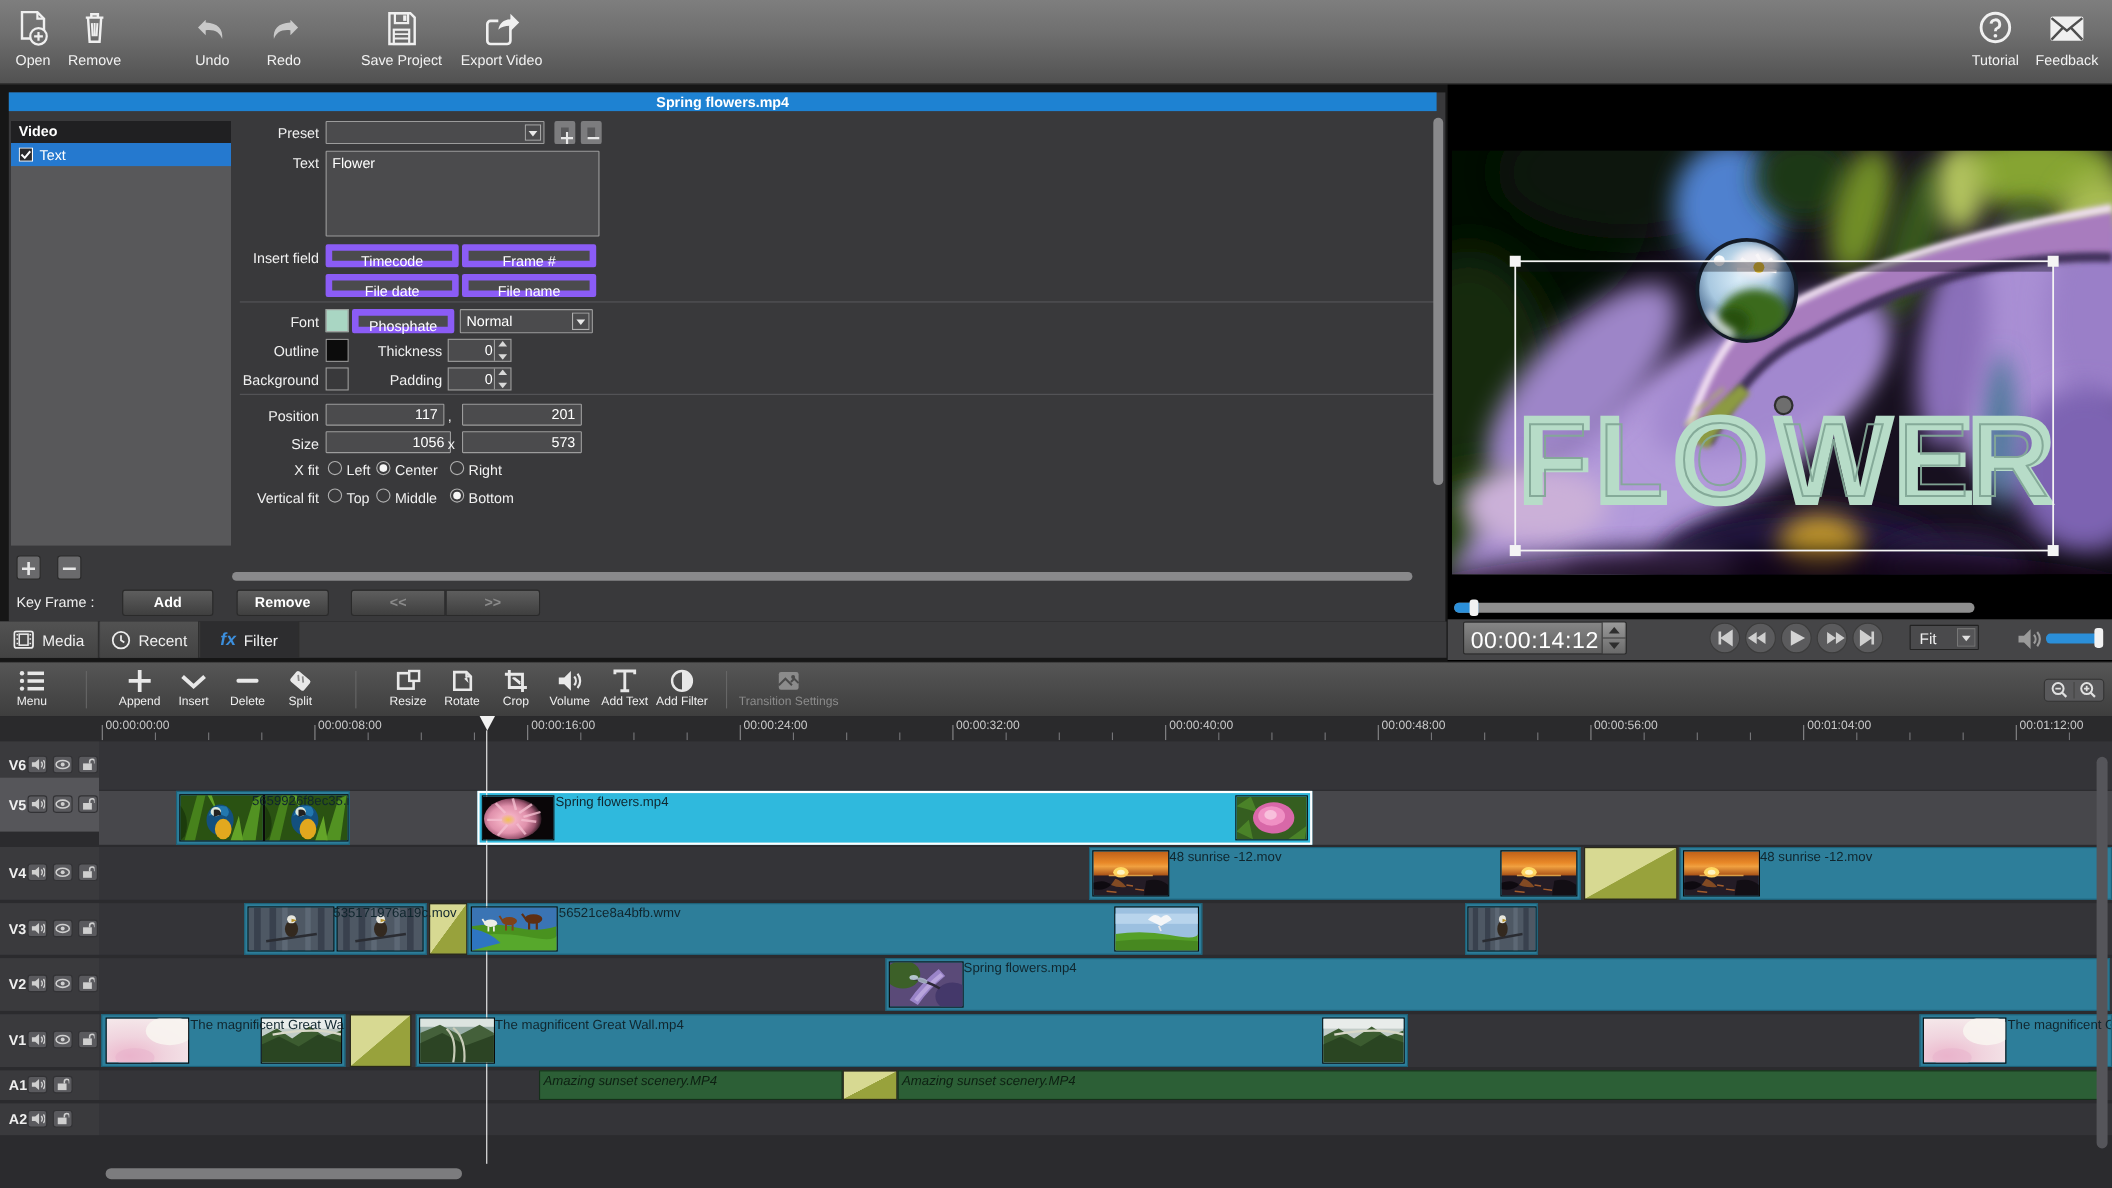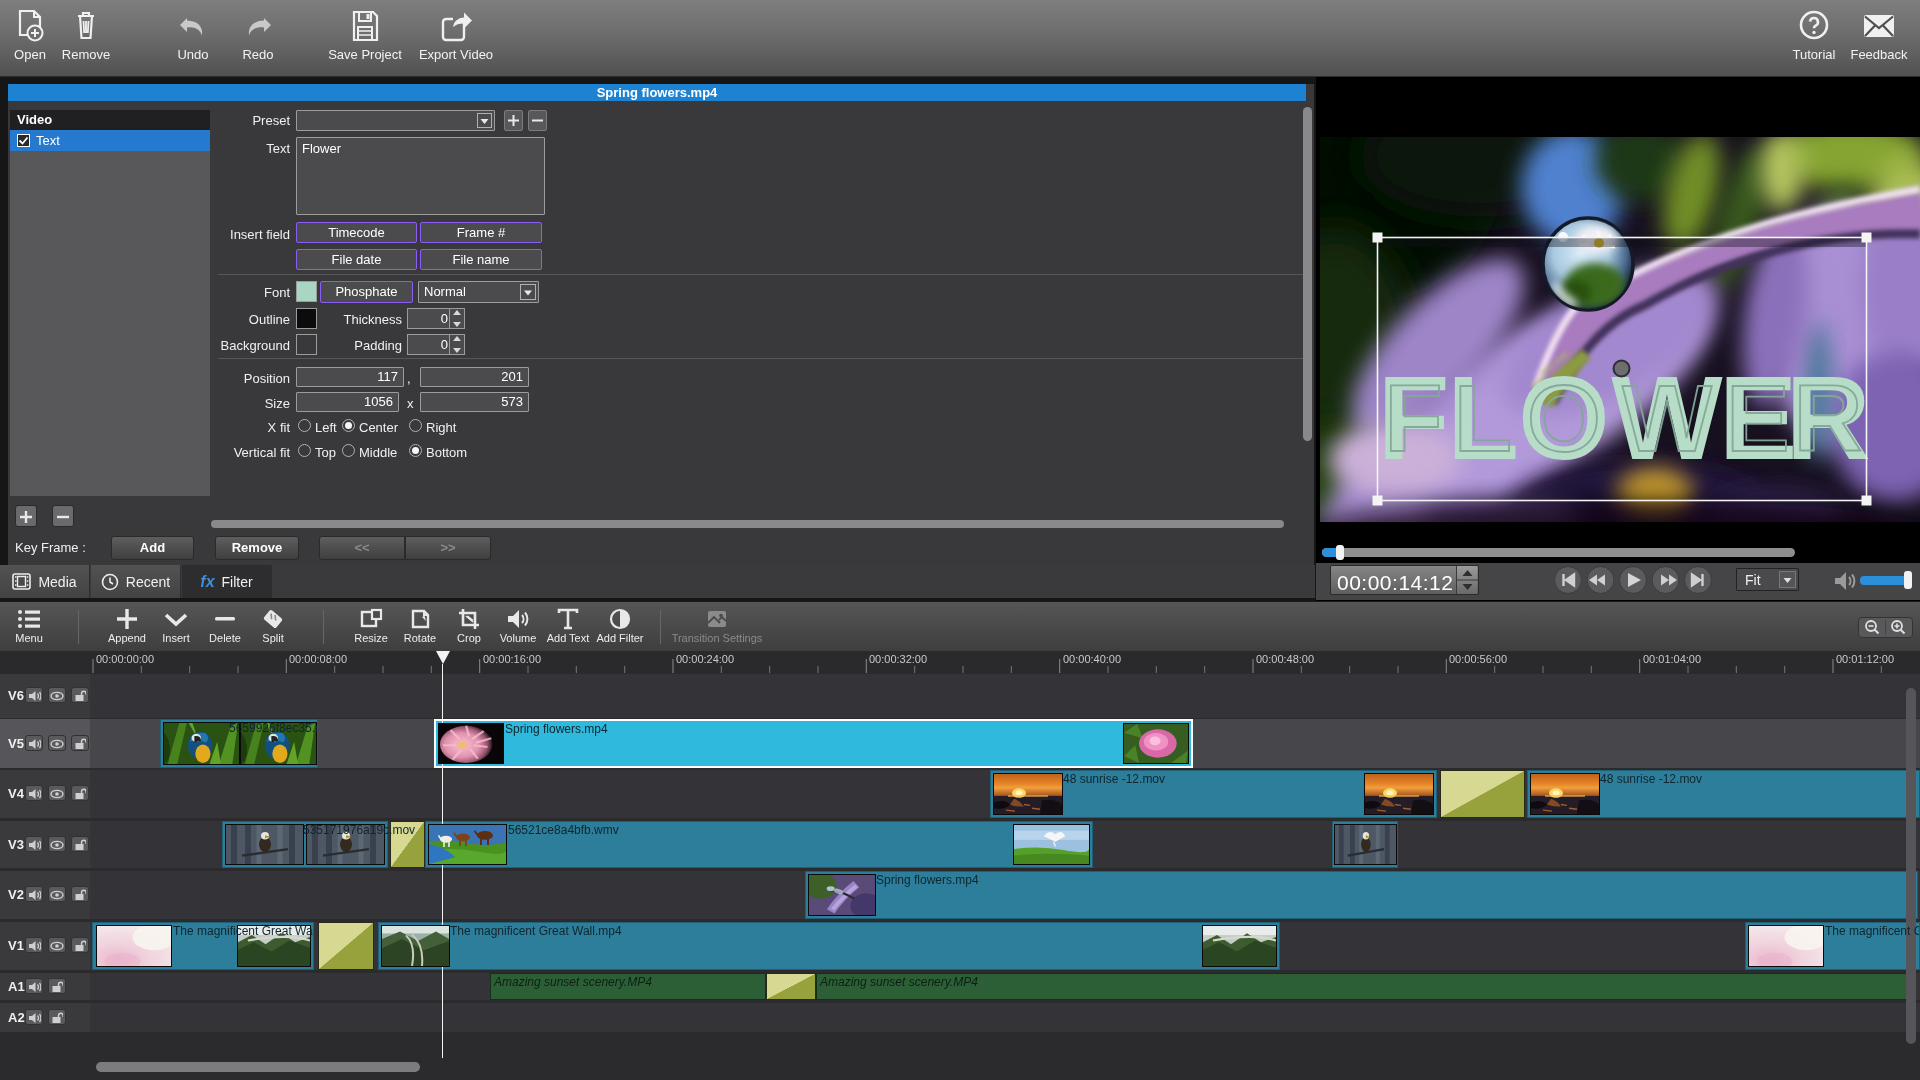--- a/index.html
+++ b/index.html
@@ -17,21 +17,21 @@
 
 
 #panel { position:absolute; left:8px; top:84px; width:1306px; height:481px; background:#39393b; }
 #ptitle { position:absolute; left:0; top:0; width:1298px; height:17px; background:#1e82d2;
   color:#fff; font-size:13px; font-weight:bold; text-align:center; line-height:17px; }
 #plist { position:absolute; left:2px; top:26px; width:200px; height:386px; background:#58585a; }
 #plist .hdr { height:20px; background:#202022; color:#fff; font-weight:bold; font-size:13px; line-height:20px; padding-left:7px; }
 #plist .row { height:21px; background:#2579cf; color:#fff; font-size:13px; line-height:21px; display:flex; align-items:center; }
 .form-label { position:absolute; color:#f0f0f0; font-size:13px; text-align:right; }
 .fld { position:absolute; background:#4b4b4d; border:1px solid #9c9c9c; border-radius:1px; color:#fff; font-size:13px; }
-.btn { position:absolute; background:#4b4b4d; border:1px solid #8b5cf6; border-radius:2px; color:#fff;
+.btn { position:absolute; background:#4b4b4d; border:6px solid #8b5cf6; border-radius:2px; color:#fff;
   font-size:13px; text-align:center; }
 .sep { position:absolute; left:210px; width:1090px; height:1px; background:#57575a; }
 .num { text-align:right; padding-right:5px; }
 .radio { position:absolute; width:13px; height:13px; border-radius:50%; background:#39393b; border:1px solid #b0b0b0; }
 .radio.sel::after { content:""; position:absolute; left:2px; top:2px; width:7px; height:7px; border-radius:50%; background:#f5f5f5; }
 .rlabel { position:absolute; color:#f0f0f0; font-size:13px; }
 .swatch { position:absolute; width:21px; height:21px; border:1px solid #9c9c9c; }
 .spin { position:absolute; width:58px; height:21px; background:#4b4b4d; border:1px solid #9c9c9c; }
 .spin::before { content:""; position:absolute; right:14px; top:0; bottom:0; width:1px; background:#9c9c9c; }
 .gbtn { position:absolute; background:linear-gradient(#5e5e5e,#3f3f3f); border:1px solid #2a2a2a; border-radius:3px;
@@ -204,21 +204,21 @@
       <span style="position:absolute;right:16px;top:2px;color:#fff;font-size:13px;">0</span>
     </div>
     <div class="sep" style="top:274px;"></div>
 
     <div class="form-label" style="left:182px;top:287px;width:100px;">Position</div>
     <div class="fld num" style="left:288px;top:283px;width:108px;height:20px;line-height:18px;">117</div>
     <div class="form-label" style="left:399px;top:287px;width:8px;text-align:left;">,</div>
     <div class="fld num" style="left:412px;top:283px;width:109px;height:20px;line-height:18px;">201</div>
 
     <div class="form-label" style="left:182px;top:312px;width:100px;">Size</div>
-    <div class="fld num" style="left:288px;top:308px;width:103px;height:20px;line-height:18px;">1056</div>
+    <div class="fld num" style="left:288px;top:308px;width:114px;height:20px;line-height:18px;">1056</div>
     <div class="form-label" style="left:399px;top:312px;width:10px;text-align:left;">x</div>
     <div class="fld num" style="left:412px;top:308px;width:109px;height:20px;line-height:18px;">573</div>
 
     <div class="form-label" style="left:182px;top:336px;width:100px;">X fit</div>
     <div class="radio" style="left:290px;top:335px;"></div>
       <div class="rlabel" style="left:307px;top:336px;">Left</div>
     <div class="radio sel" style="left:334px;top:335px;"></div>
       <div class="rlabel" style="left:351px;top:336px;">Center</div>
     <div class="radio" style="left:401px;top:335px;"></div>
       <div class="rlabel" style="left:418px;top:336px;">Right</div>
@@ -571,21 +571,21 @@
 <div class="hbtn" style="left:48px;top:13px;text-align:center;"><svg width="14" height="12" viewBox="0 0 14 12">
             <ellipse cx="7" cy="6" rx="6" ry="3.6" fill="none" stroke="#cfcfcf" stroke-width="1.4"></ellipse>
             <circle cx="7" cy="6" r="1.8" fill="#cfcfcf"></circle>
           </svg></div>
 <div class="hbtn" style="left:71px;top:13px;text-align:center;"><svg width="12" height="12" viewBox="0 0 12 12">
             <rect x="1.5" y="5" width="8" height="6" fill="#cfcfcf"></rect>
             <path d="M7.5 5 v-1.5 a2.3 2.3 0 0 1 4.6 0 V5" fill="none" stroke="#cfcfcf" stroke-width="1.4"></path>
           </svg></div>
 </div>
 <div class="trow" style="top:23px;height:44px;background:#343438;"></div>
-<div class="thead" style="top:68px;height:49px;background:#56565a;">
+<div class="thead" style="top:56px;height:49px;background:#56565a;">
 <div class="tname" style="top:17px;">V5</div>
 <div class="hbtn" style="left:25px;top:16px;text-align:center;"><svg width="13" height="12" viewBox="0 0 13 12">
             <path d="M1 4 h3 l3.5-3 v10 l-3.5-3 h-3 z" fill="#cfcfcf"></path>
             <path d="M9.5 3.5 a4 4 0 0 1 0 5 M11.5 2 a7 7 0 0 1 0 8" stroke="#cfcfcf" stroke-width="1.3" fill="none"></path>
           </svg></div>
 <div class="hbtn" style="left:48px;top:16px;text-align:center;"><svg width="14" height="12" viewBox="0 0 14 12">
             <ellipse cx="7" cy="6" rx="6" ry="3.6" fill="none" stroke="#cfcfcf" stroke-width="1.4"></ellipse>
             <circle cx="7" cy="6" r="1.8" fill="#cfcfcf"></circle>
           </svg></div>
 <div class="hbtn" style="left:71px;top:16px;text-align:center;"><svg width="12" height="12" viewBox="0 0 12 12">

